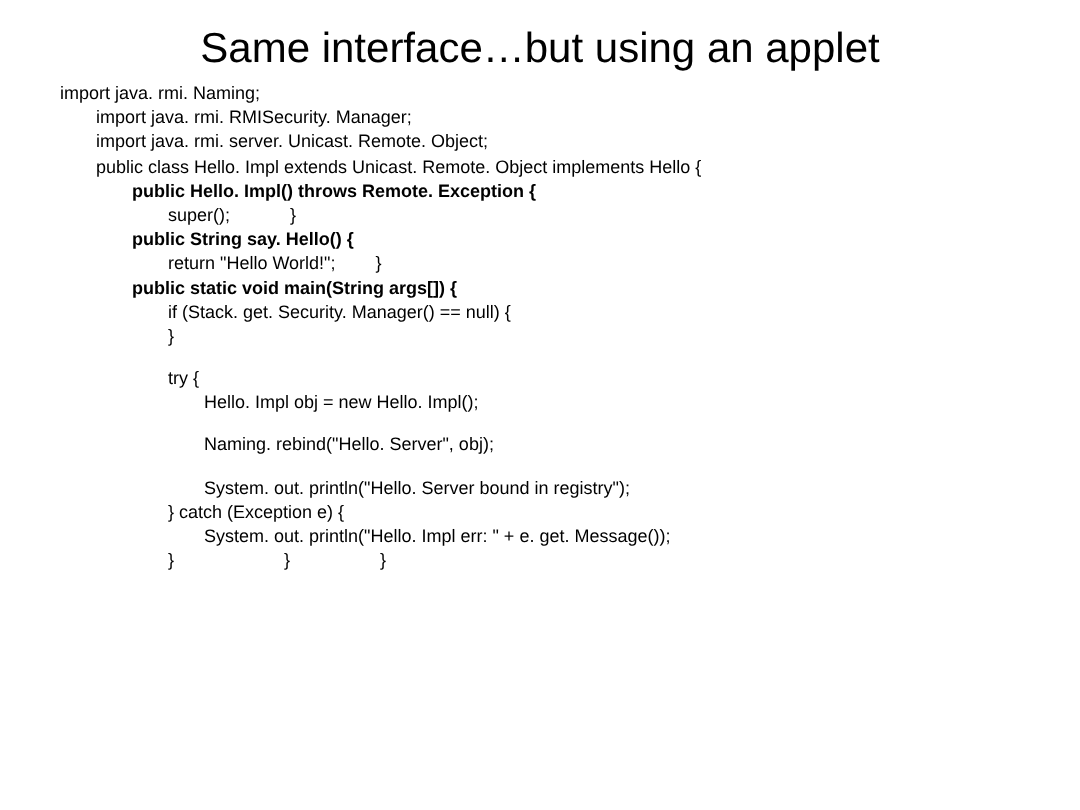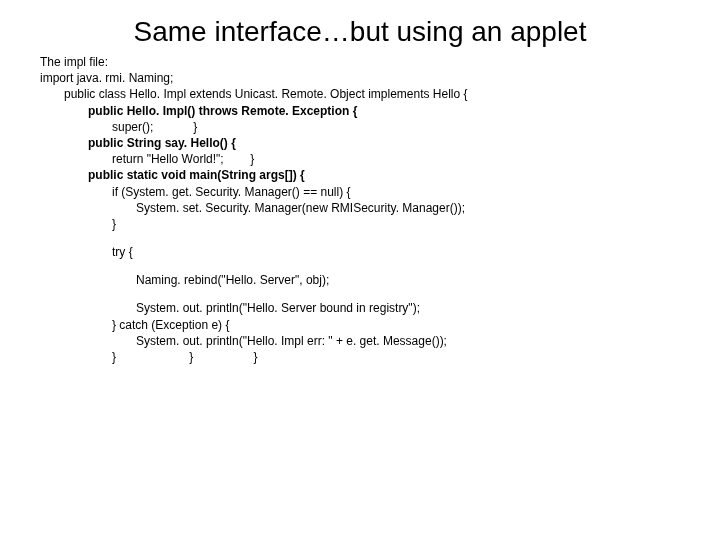--- a/index.html
+++ b/index.html
@@ -37,33 +37,34 @@
   .l4 { margin-left: 96px; }
   .gap { height: 12px; }
   .row { white-space: pre; }
 </style>
 </head>
 <body>
 
 <div class="slide">
   <h1 class="title">Same interface…but using an applet</h1>
   <div class="body" id="code-body">
-      <div class="row l0">The impl file:</div>
       <div class="row l0">import java. rmi. Naming;</div>
+      <div class="row l1">import java. rmi. RMISecurity. Manager;</div>
+      <div class="row l1">import java. rmi. server. Unicast. Remote. Object;</div>
       <div class="row l1">public class Hello. Impl extends Unicast. Remote. Object implements Hello {</div>
       <div class="row l2">public Hello. Impl() throws Remote. Exception {</div>
       <div class="row l3">super();            }</div>
       <div class="row l2">public String say. Hello() {</div>
       <div class="row l3">return "Hello World!";        }</div>
       <div class="row l2">public static void main(String args[]) {</div>
-      <div class="row l3">if (System. get. Security. Manager() == null) {</div>
-      <div class="row l4">System. set. Security. Manager(new RMISecurity. Manager());</div>
+      <div class="row l3">if (Stack. get. Security. Manager() == null) {</div>
       <div class="row l3">}</div>
       <div class="gap"></div>
       <div class="row l3">try {</div>
+      <div class="row l4">Hello. Impl obj = new Hello. Impl();</div>
       <div class="gap"></div>
       <div class="row l4">Naming. rebind("Hello. Server", obj);</div>
       <div class="gap"></div>
       <div class="row l4">System. out. println("Hello. Server bound in registry");</div>
       <div class="row l3">} catch (Exception e) {</div>
       <div class="row l4">System. out. println("Hello. Impl err: " + e. get. Message());</div>
       <div class="row l3">}                      }                  }</div>
     </div>
 </div>
 

